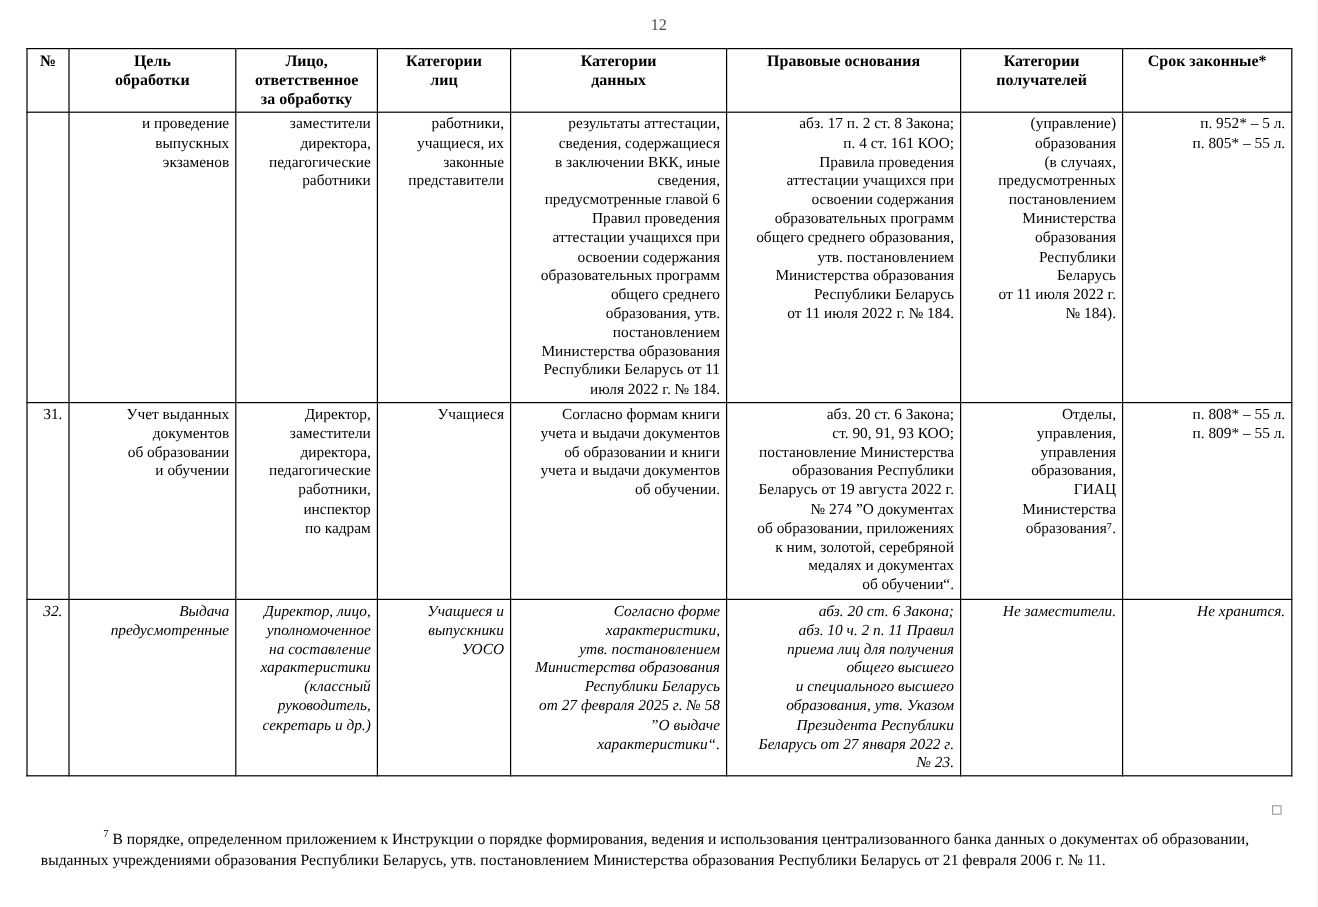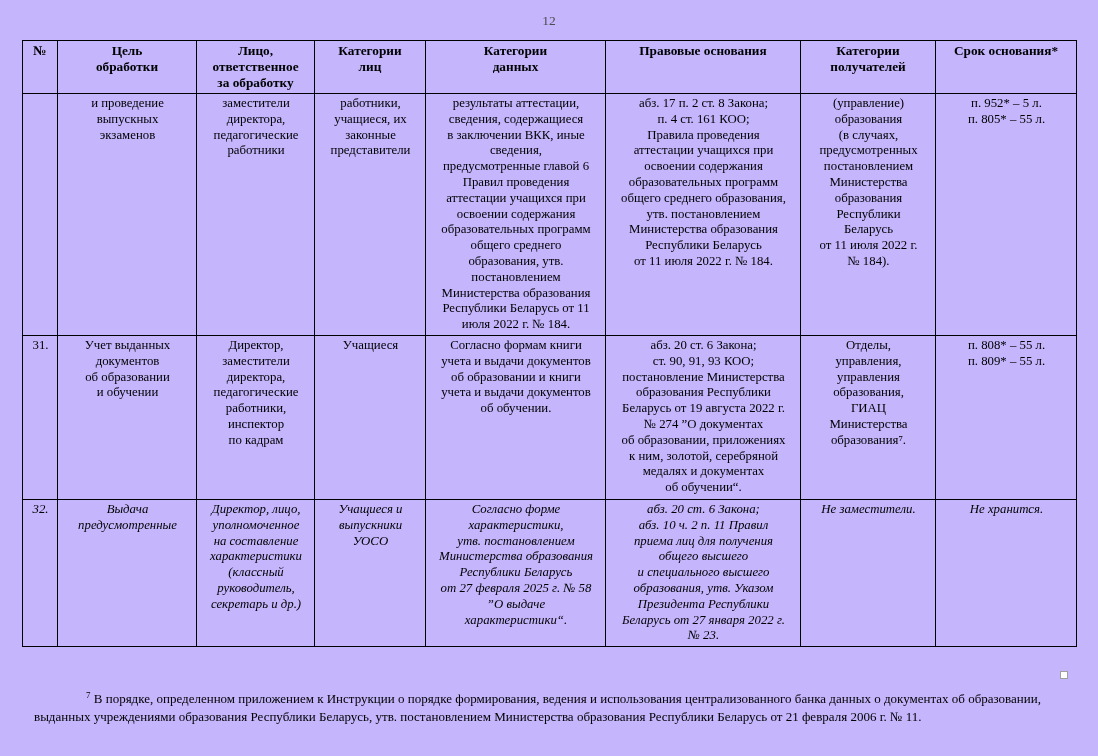--- a/index.html
+++ b/index.html
@@ -1,21 +1,21 @@
 <!DOCTYPE html>
 <html><head>
 <meta charset="utf-8">
 <style>
   * { margin: 0; padding: 0; box-sizing: border-box; }
   html, body { background: #e8e8e8; }
   .page {
     position: relative;
     width: 1098px;
     height: 756px;
-    background: #c4b5fd;
+    background: #ffffff;
     font-family: "Liberation Serif", "DejaVu Serif", serif;
     color: #000;
     overflow: hidden;
     margin: 0 auto;
   }
   .page-number {
     position: absolute;
     top: 13px;
     left: 0;
     width: 100%;
@@ -40,21 +40,21 @@
   .doc-table th {
     font-size: 13.3px;
     line-height: 16px;
     font-weight: bold;
     text-align: center;
     padding: 2px 3px;
   }
   .doc-table td {
     font-size: 12.8px;
     line-height: 15.8px;
-    text-align: center;
+    text-align: right;
     padding: 2px 5px 2px 6px;
   }
   tr.r-head { height: 52px; }
   tr.r-a    { height: 239px; }
   tr.r-31   { height: 164px; padding-left: 32px; }
   tr.r-32   { height: 146px; font-style: italic; }
   tr.r-33   { height: 34px; }
   td.italic { font-style: italic; }
   .footnote {
     position: absolute;
@@ -103,21 +103,21 @@
         <th>Лицо,
 ответственное
 за обработку</th>
         <th>Категории
 лиц</th>
         <th>Категории
 данных</th>
         <th>Правовые основания</th>
         <th>Категории
 получателей</th>
-        <th>Срок основания*</th>
+        <th>Срок законные*</th>
       </tr>
 
       <tr class="r-a">
         <td></td>
         <td>и проведение
 выпускных
 экзаменов</td>
         <td>заместители
 директора,
 педагогические

